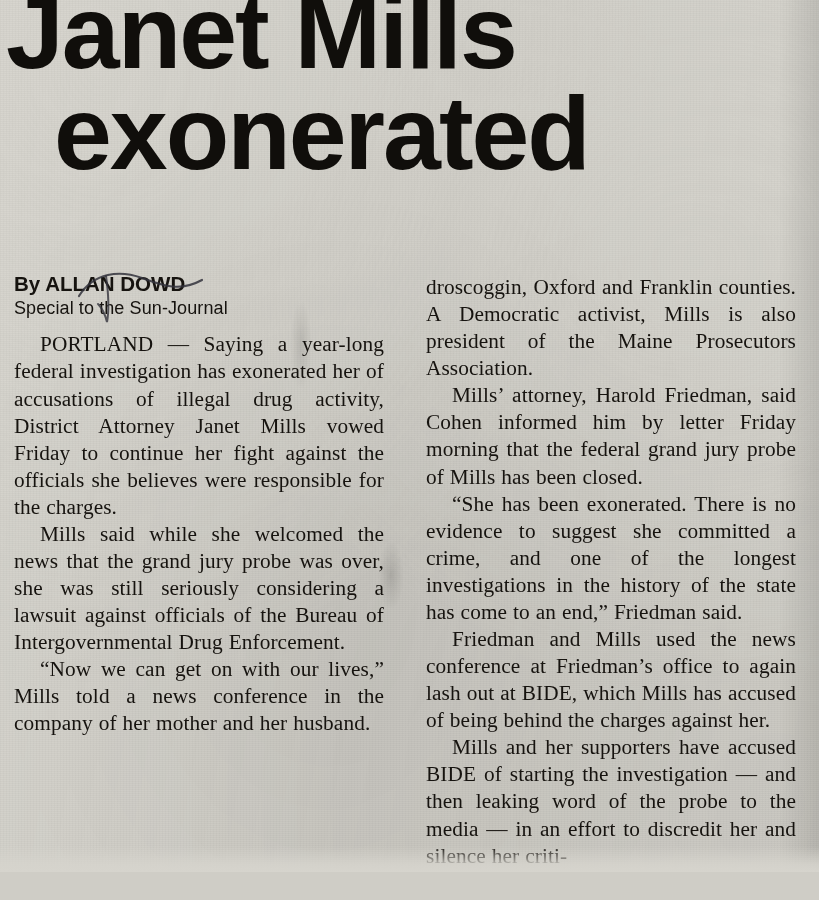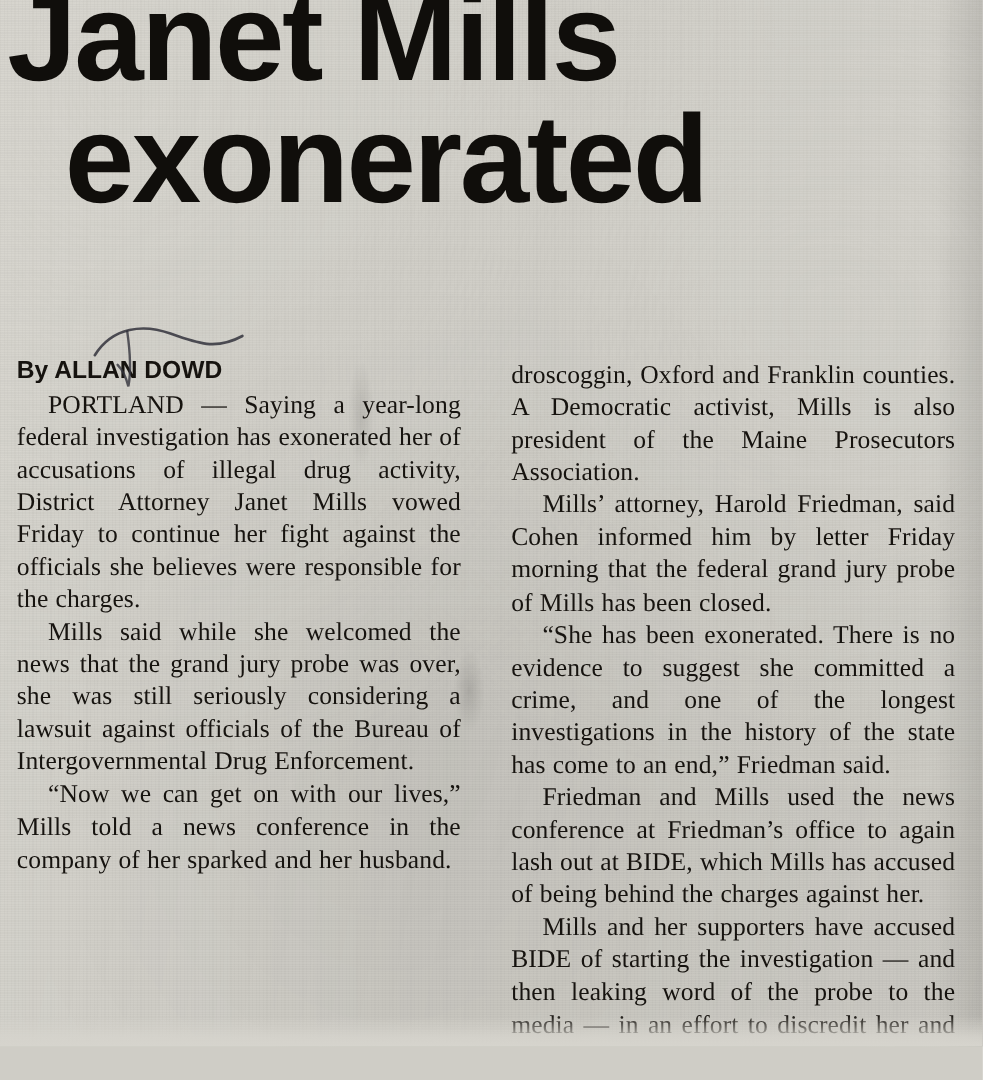--- a/index.html
+++ b/index.html
@@ -63,21 +63,20 @@
     top: 274px;
     left: 14px;
     width: 795px;
     height: 620px;
     z-index: 3;
   }
   .col {
     position: absolute;
     top: 0;
     width: 370px;
-    margin-top: 25px;
   }
   .col-left { left: 0; }
   .col-right { left: 412px; }
 
   .byline-name {
     font-family: "Liberation Sans", sans-serif;
     font-weight: bold;
     font-size: 20.5px;
     line-height: 1.0;
     letter-spacing: 0px;
@@ -165,24 +164,25 @@
 
   <div class="headline">
     <span class="l1">Janet Mills</span>
     <span class="l2">exonerated</span>
   </div>
 
   <div class="columns">
 
     <div class="col col-left">
       <div class="byline-name">By ALLAN DOWD</div>
+      <div class="byline-sub">Special to the Sun-Journal</div>
 
       <p class="body">PORTLAND — Saying a year-long federal investigation has exonerated her of accusations of illegal drug activity, District Attorney Janet Mills vowed Friday to continue her fight against the officials she believes were responsible for the charges.</p>
       <p class="body">Mills said while she welcomed the news that the grand jury probe was over, she was still seriously considering a lawsuit against officials of the Bureau of Intergovernmental Drug Enforcement.</p>
-      <p class="body">“Now we can get on with our lives,” Mills told a news conference in the company of her sparked and her husband.</p>
+      <p class="body">“Now we can get on with our lives,” Mills told a news conference in the company of her mother and her husband.</p>
     </div>
 
     <div class="col col-right">
       <p class="body noindent">droscoggin, Oxford and Franklin counties. A Democratic activist, Mills is also president of the Maine Prosecutors Association.</p>
       <p class="body">Mills’ attorney, Harold Friedman, said Cohen informed him by letter Friday morning that the federal grand jury probe of Mills has been closed.</p>
       <p class="body">“She has been exonerated. There is no evidence to suggest she committed a crime, and one of the longest investigations in the history of the state has come to an end,” Friedman said.</p>
       <p class="body">Friedman and Mills used the news conference at Friedman’s office to again lash out at BIDE, which Mills has accused of being behind the charges against her.</p>
       <p class="body">Mills and her supporters have accused BIDE of starting the investigation — and then leaking word of the probe to the media — in an effort to discredit her and silence her criti-</p>
     </div>
 

